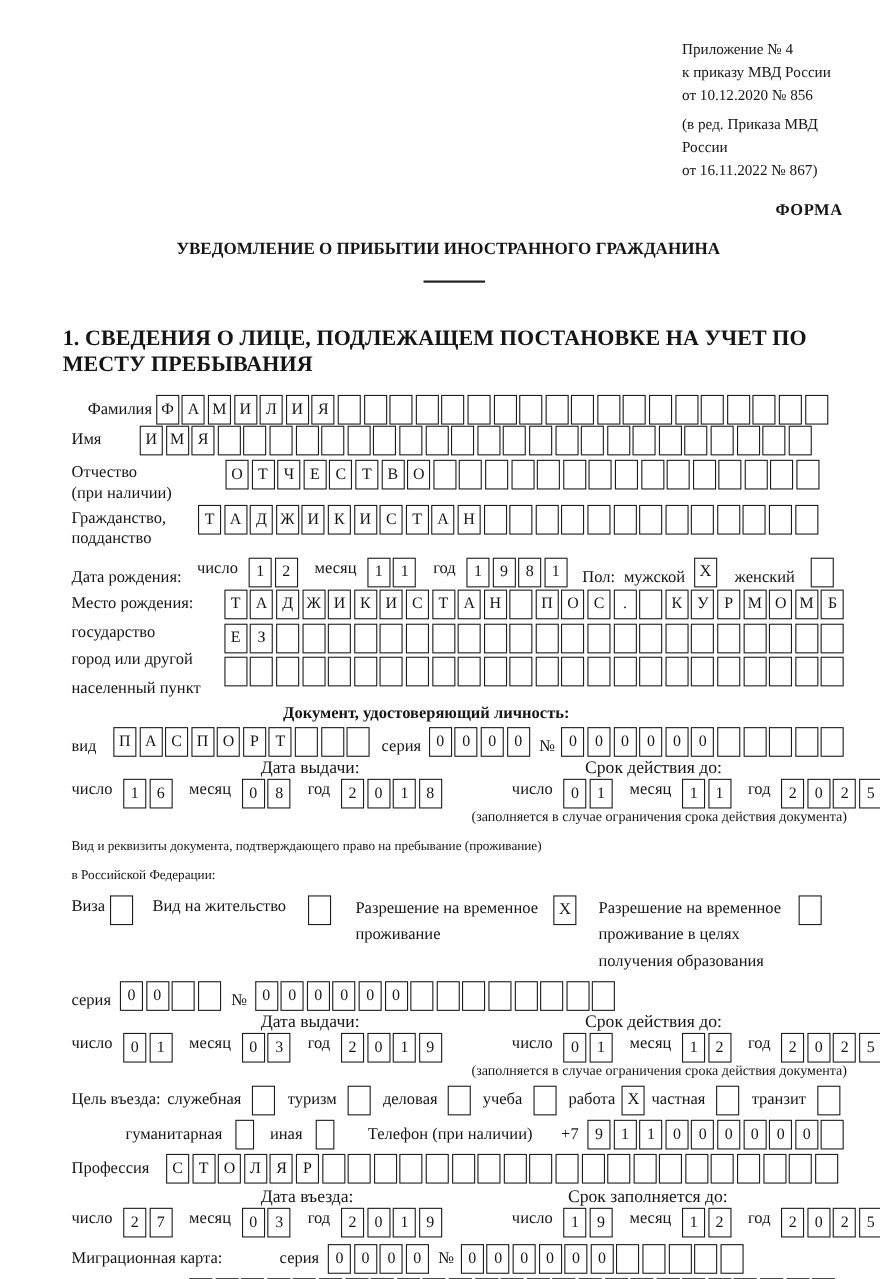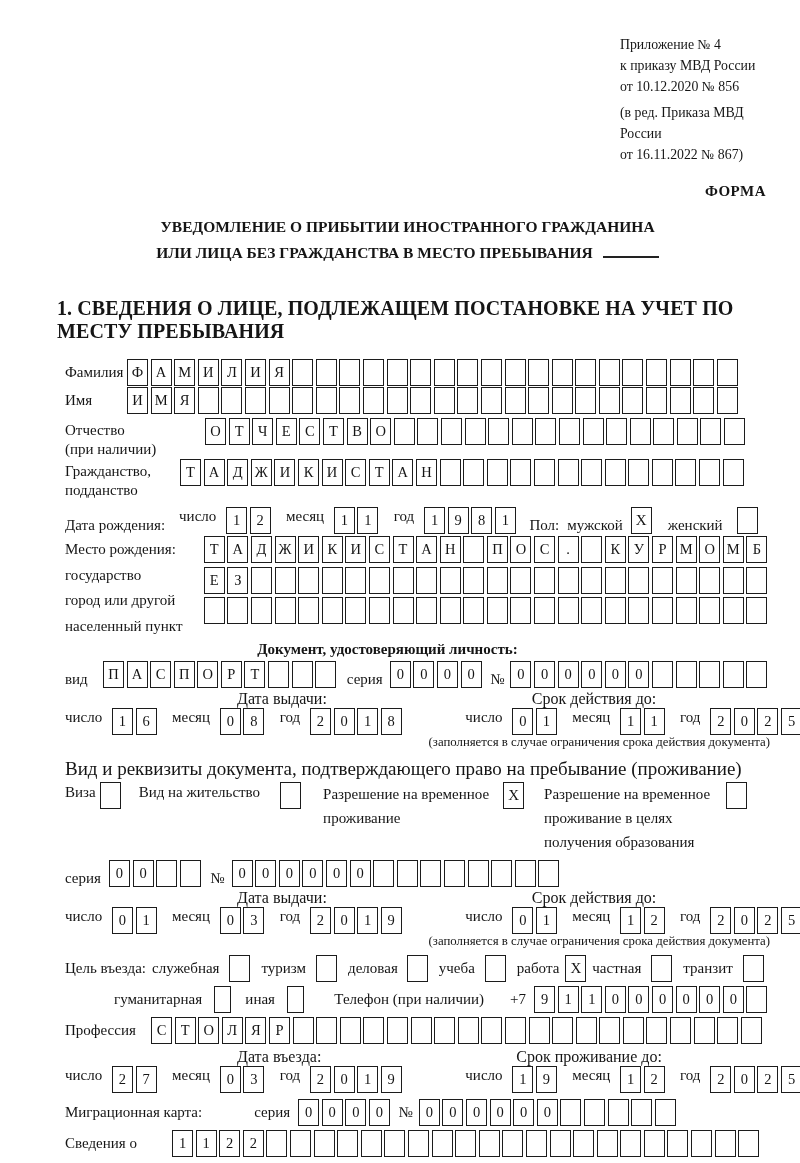--- a/index.html
+++ b/index.html
@@ -41,25 +41,25 @@
   .lbl { display:inline-block; }
   .lblblock { line-height:19px; padding-top:3px; }
   .lh25 { line-height:25.5px; padding-top:1px; }
 
   .grp .glbl { margin-right:6px; }
   .grp .cells { margin-right:9px; }
   .grp2 { margin-left:52px; }
 
   .heads { font-size:16px; margin-bottom:1px; }
   .note { text-align:right; font-size:12.8px; margin-bottom:6px; padding-right:0px; }
-  .intro { font-size:19px; line-height:26px; }
+  .intro { font-size:12px; line-height:26px; }
 
   .permit-center { text-align:left; line-height:24px; }
 
-  .mb0{margin-bottom:0;} .mb1{margin-bottom:1px;} .mb2{margin-bottom:2px;align-items:flex-end;}
+  .mb0{margin-bottom:0;} .mb1{margin-bottom:1px;justify-content:center;} .mb2{margin-bottom:2px;align-items:flex-end;}
   .mb4{margin-bottom:4px;} .mb6{margin-bottom:6px;} .mb7{margin-bottom:7px;}
   .bp-row { margin-bottom:3.5px; }
 
   .doc-heading { text-align:center; font-weight:bold; font-size:15px; margin:2px 60px 3px 0; }
 </style>
 </head>
 <body>
 
 <div class="page">
 
@@ -71,21 +71,21 @@
       <div>(в ред. Приказа МВД России</div>
       <div>от 16.11.2022 № 867)</div>
     </div>
   </div>
 
   <div class="forma">ФОРМА</div>
 
   <div class="title">
     <div>УВЕДОМЛЕНИЕ О ПРИБЫТИИ ИНОСТРАННОГО ГРАЖДАНИНА</div>
     <div>
-      <span>ИЛИ ЛИЦА БЕЗ ГРАЖДАНСТВА В МЕСТО ПРЕБЫВАНИЯ</span><span class="title-underline"></span>
+      <span class="title-underline"></span>
     </div>
   </div>
 
   <div class="section-heading">1. СВЕДЕНИЯ О ЛИЦЕ, ПОДЛЕЖАЩЕМ ПОСТАНОВКЕ НА УЧЕТ ПО МЕСТУ ПРЕБЫВАНИЯ</div>
 
   <div class="row mb1">
     <span class="lbl" style="width:62px">Фамилия</span>
     <span class="cells"><span class="cell">Ф</span><span class="cell">А</span><span class="cell">М</span><span class="cell">И</span><span class="cell">Л</span><span class="cell">И</span><span class="cell">Я</span><span class="cell"></span><span class="cell"></span><span class="cell"></span><span class="cell"></span><span class="cell"></span><span class="cell"></span><span class="cell"></span><span class="cell"></span><span class="cell"></span><span class="cell"></span><span class="cell"></span><span class="cell"></span><span class="cell"></span><span class="cell"></span><span class="cell"></span><span class="cell"></span><span class="cell"></span><span class="cell"></span><span class="cell"></span></span>
   </div>
 
@@ -172,20 +172,21 @@
       <span class="glbl">месяц</span>
       <span class="cells"><span class="cell">1</span><span class="cell">1</span></span>
       <span class="glbl">год</span>
       <span class="cells"><span class="cell">2</span><span class="cell">0</span><span class="cell">2</span><span class="cell">5</span></span>
     </span>
   </div>
 
   <div class="note">(заполняется в случае ограничения срока действия документа)</div>
 
   <div class="intro">Вид и реквизиты документа, подтверждающего право на пребывание (проживание)</div>
+  <div class="intro mb6">в Российской Федерации:</div>
 
   <div class="row top mb6">
     <span class="lbl" style="padding-top:2px">Виза</span>
     <span class="cbx" style="margin-left:4px"></span>
     <span class="lbl" style="margin-left:18px;padding-top:2px">Вид на жительство</span>
     <span class="cbx" style="margin-left:20px"></span>
     <span class="permit-center" style="margin-left:22px">
       <div>Разрешение на временное</div>
       <div>проживание</div>
     </span>
@@ -259,21 +260,21 @@
     <span class="cells"><span class="cell">9</span><span class="cell">1</span><span class="cell">1</span><span class="cell">0</span><span class="cell">0</span><span class="cell">0</span><span class="cell">0</span><span class="cell">0</span><span class="cell">0</span><span class="cell"></span></span>
   </div>
 
   <div class="row mb4">
     <span class="lbl" style="width:86px">Профессия</span>
     <span class="cells"><span class="cell">С</span><span class="cell">Т</span><span class="cell">О</span><span class="cell">Л</span><span class="cell">Я</span><span class="cell">Р</span><span class="cell"></span><span class="cell"></span><span class="cell"></span><span class="cell"></span><span class="cell"></span><span class="cell"></span><span class="cell"></span><span class="cell"></span><span class="cell"></span><span class="cell"></span><span class="cell"></span><span class="cell"></span><span class="cell"></span><span class="cell"></span><span class="cell"></span><span class="cell"></span><span class="cell"></span><span class="cell"></span><span class="cell"></span><span class="cell"></span></span>
   </div>
 
   <div class="row heads mb0">
     <span style="margin-left:172px">Дата въезда:</span>
-    <span style="margin-left:195px">Срок проживание до:</span>
+    <span style="margin-left:195px">Срок заполняется до:</span>
   </div>
 
   <div class="row mb6">
     <span class="grp">
       <span class="glbl">число</span>
       <span class="cells"><span class="cell">2</span><span class="cell">7</span></span>
       <span class="glbl">месяц</span>
       <span class="cells"><span class="cell">0</span><span class="cell">3</span></span>
       <span class="glbl">год</span>
       <span class="cells"><span class="cell">2</span><span class="cell">0</span><span class="cell">1</span><span class="cell">9</span></span>

